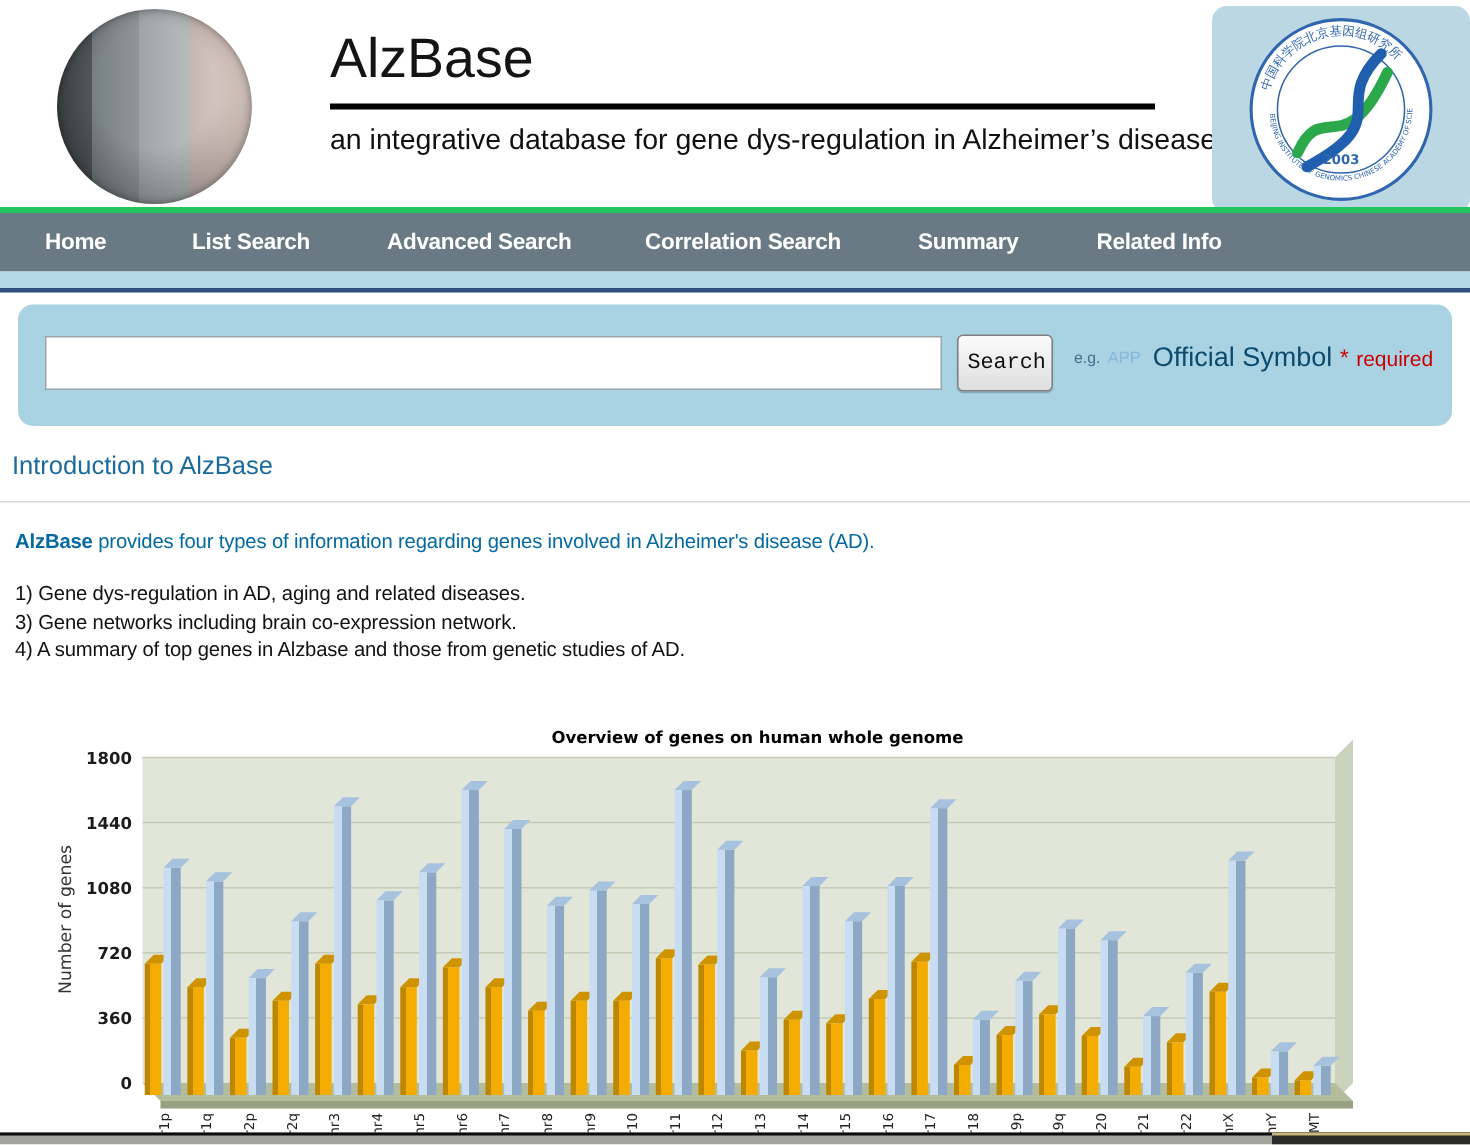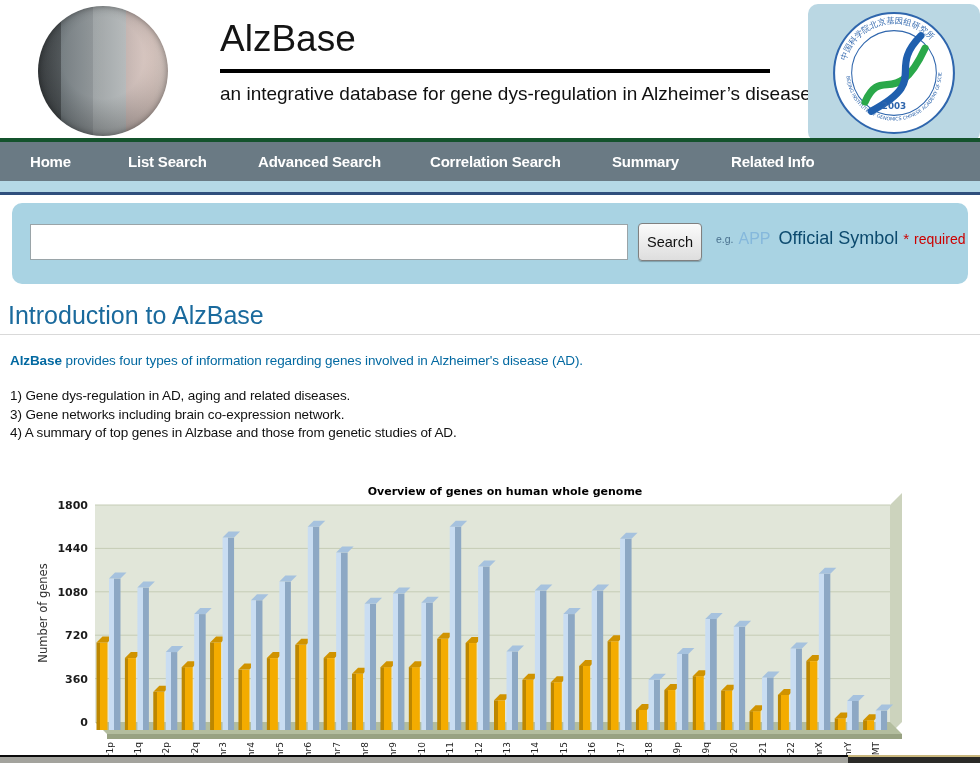--- a/index.html
+++ b/index.html
@@ -20,52 +20,52 @@
   .site-title{font-size:37px;color:#141414;letter-spacing:0;line-height:1}
   .title-rule{width:550px;height:4px;background:#000;margin-top:12px}
   .site-subtitle{font-family:Liberation Sans, sans-serif;font-size:19px;color:#101010;margin-top:10px}
   .badge{
     position:absolute;left:808px;top:4px;width:172px;height:138px;background:#bad7e3;
     border-radius:10px;display:flex;align-items:center;justify-content:center;
   }
   
   .nav{
     position:absolute;left:0;top:138px;width:980px;height:43px;background:#6a7a84;
-    border-top:4px solid #14532d;box-sizing:border-box;
+    border-top:4px solid #22c55e;box-sizing:border-box;
   }
   .nav-item{
     position:absolute;top:11px;color:#fff;font-weight:bold;font-size:15px;
     letter-spacing:-.2px;cursor:pointer;white-space:nowrap;
   }
   .strip{position:absolute;left:0;top:181px;width:980px;height:11px;background:#b5d9e6}
   .navy-line{position:absolute;left:0;top:192px;width:980px;height:3px;background:#2f4f7d}
   
   .search-panel{
     position:absolute;left:12px;top:203px;width:956px;height:81px;
     background:#a9d3e3;border-radius:10px;
   }
   .search-input{
     position:absolute;left:18px;top:21px;width:598px;height:36px;box-sizing:border-box;
     border:1px solid #9aa4a8;background:#fff;font-size:14px;padding:0 8px;
     font-family:"Liberation Sans",sans-serif;
   }
   .search-btn{
     position:absolute;left:626px;top:20px;width:64px;height:38px;
     background:linear-gradient(#fbfbfb,#dedede);border:1px solid #808080;border-radius:4px;
-    font-size:14.5px;color:#111;font-family:Liberation Sans, sans-serif;cursor:pointer;
+    font-size:14.5px;color:#111;font-family:Liberation Mono, monospace;cursor:pointer;
     box-shadow:0 1px 1px rgba(0,0,0,.25);
   }
   .search-hint{position:absolute;left:704px;top:0;height:71px;display:flex;align-items:center;gap:5px;white-space:nowrap}
   .hint-eg{font-size:10.5px;color:#49708e}
-  .hint-app{font-size:16px;color:#85b8dc}
+  .hint-app{font-size:11px;color:#85b8dc}
   .hint-field{font-size:18px;color:#0c4a6e;margin-left:3px}
   .hint-star{font-size:15px;color:#cc0000}
   .hint-required{font-size:14px;color:#cc0000}
   
-  .intro-heading{position:absolute;left:8px;top:301px;font-size:25px;color:#1a6a9d}
+  .intro-heading{position:absolute;left:8px;top:301px;font-size:17px;color:#1a6a9d}
   .intro-hr{position:absolute;left:0;top:334px;width:980px;height:1px;background:#d9d9d9}
   .lead{position:absolute;left:10px;top:353px;font-size:13.5px;color:#0369a1;letter-spacing:-.1px}
   .lead b{font-weight:bold}
   .intro-list{position:absolute;left:10px;top:387px;font-size:13.5px;color:#111;letter-spacing:-.1px;line-height:18.5px}
   
   .chart-wrap{position:absolute;left:35px;top:482px;width:945px;height:281px}
   
   .bottom-strip{
     position:absolute;left:0;top:755px;width:980px;height:8px;
     background:#a3a39d;border-top:2px solid #0b0b0b;box-sizing:border-box;

